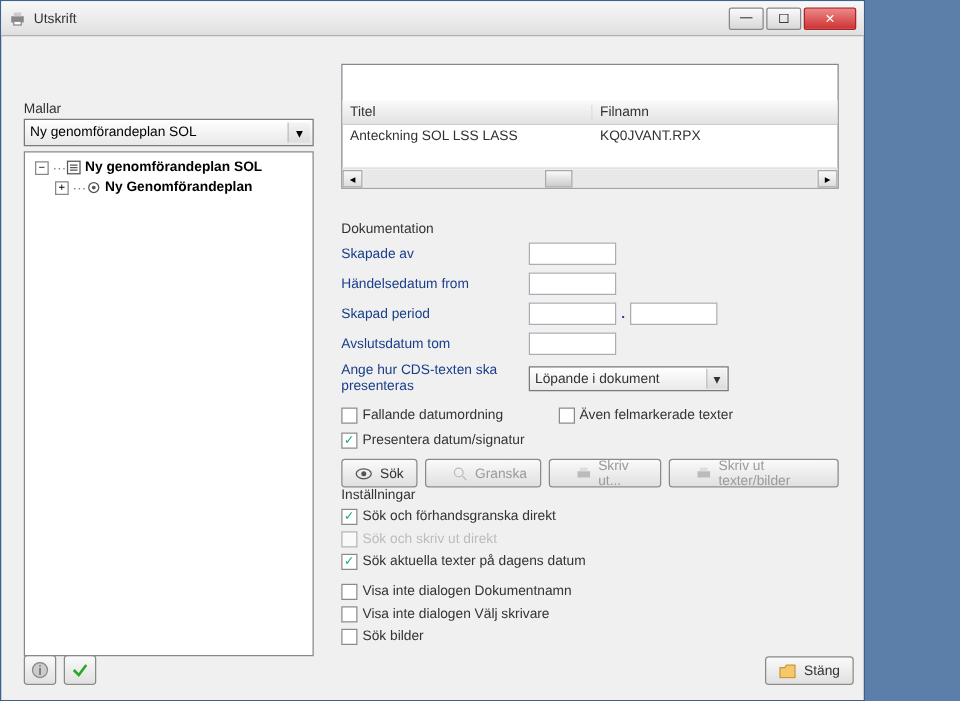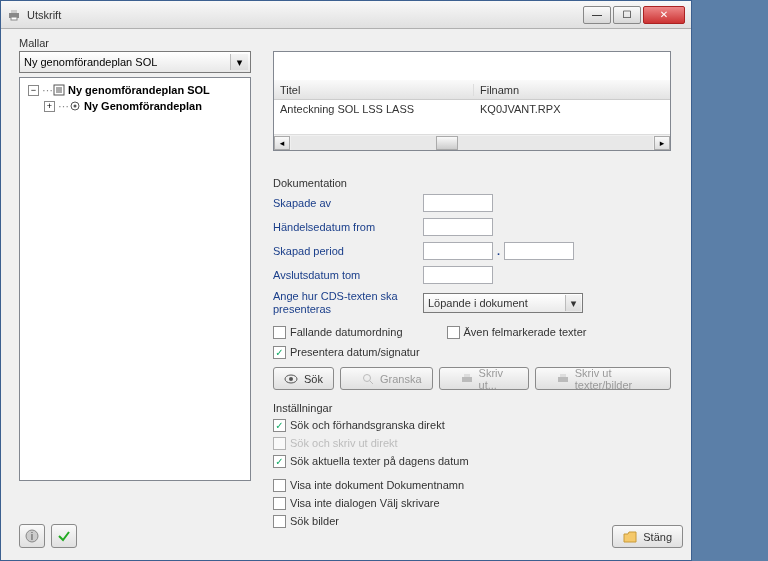--- a/index.html
+++ b/index.html
@@ -5,21 +5,21 @@
 * { box-sizing: border-box; font-family: "Segoe UI", Tahoma, sans-serif; font-size: 11px; }
 body { margin: 0; background: #5b7fa8; }
 .window { width: 692px; height: 561px; background: #f0f0f0; border: 1px solid #3c6090; position: relative; }
 .titlebar { height: 28px; background: linear-gradient(#f8f8f8, #e0e0e0); border-bottom: 1px solid #b0b0b0; display: flex; align-items: center; padding: 0 6px; }
 .titlebar .t-icon { width: 14px; height: 14px; margin-right: 6px; display: inline-flex; }
 .titlebar .t-title { flex: 1; color: #333; }
 .win-btns { display: flex; gap: 2px; }
 .win-btn { width: 28px; height: 18px; border: 1px solid #888; background: linear-gradient(#fafafa,#d8d8d8); display: flex; align-items: center; justify-content: center; border-radius: 2px; font-size: 10px; }
 .win-btn.close { background: linear-gradient(#e88,#c33); border-color: #a22; color: #fff; width: 42px; }
 .content { position: absolute; top: 28px; left: 0; right: 0; bottom: 0; padding: 8px 12px 12px 12px; }
-.mallar-label { color: #333; margin-bottom: 2px; }
+.mallar-label { color: #333; margin-bottom: 2px; margin-top: 44px; }
 .left-col { position: absolute; left: 18px; top: 8px; width: 240px; }
 .combo { width: 232px; height: 22px; border: 1px solid #7a7a7a; background: linear-gradient(#fff,#e8e8e8); display: flex; align-items: center; padding: 0 4px; position: relative; }
 .combo .arrow { position: absolute; right: 2px; top: 2px; bottom: 2px; width: 18px; background: linear-gradient(#f4f4f4,#ddd); border-left: 1px solid #bbb; display: flex; align-items: center; justify-content: center; }
 .tree { width: 232px; height: 404px; margin-top: 4px; border: 1px solid #828790; background: #fff; padding: 4px 2px; }
 .tree-row { display: flex; align-items: center; height: 16px; }
 .tree-toggle { width: 11px; height: 11px; border: 1px solid #888; font-size: 9px; line-height: 9px; text-align: center; margin-right: 3px; }
 .tree-dots { width: 10px; text-align: center; color: #888; }
 .tree-icon { width: 14px; display: inline-flex; justify-content: center; }
 .tree-text { margin-left: 2px; font-weight: bold; }
 .right-col { position: absolute; left: 272px; right: 20px; top: 22px; bottom: 12px; }
@@ -45,21 +45,21 @@
 .select { width: 160px; height: 20px; border: 1px solid #7a7a7a; background: linear-gradient(#fff,#eaeaea); display:flex;align-items:center;padding:0 4px; position:relative; color:#333;}
 .select .arrow { position:absolute; right:1px; top:1px; bottom:1px; width:16px; background:linear-gradient(#f4f4f4,#ddd); border-left:1px solid #bbb; display:flex;align-items:center;justify-content:center;}
 .chk-row { display:flex; align-items:center; height: 18px; }
 .chk { width: 13px; height: 13px; border: 1px solid #8a8a8a; background: #fff; margin-right: 4px; display:inline-flex;align-items:center;justify-content:center; font-size:10px; color:#1a6; }
 .chk.checked::after { content:"✓"; }
 .chk-label { color: #333; }
 .btn-row { display:flex; gap: 6px; margin-top: 6px; }
 .btn { height: 23px; border: 1px solid #8a8a8a; background: linear-gradient(#fafafa,#e0e0e0); border-radius: 3px; display:inline-flex; align-items:center; padding: 0 10px; gap:6px; color:#333; }
 .btn.disabled { color:#9a9a9a;padding-left:21px; }
 .btn .u { }
-.inst-section { margin-top: 12px; }
+.inst-section { }
 .inst-body { }
 .bottom-left { position:absolute; left: 18px; bottom: 12px; display:flex; gap:6px; }
 .iconbtn { width: 26px; height: 24px; border:1px solid #8a8a8a; background:linear-gradient(#fafafa,#e0e0e0); border-radius:3px; display:inline-flex;align-items:center;justify-content:center; }
 .bottom-right { position:absolute; right: 8px; bottom: 12px; }
 svg { display:block; }
 </style>
 </head>
 <body>
 
 <div class="window">
@@ -227,21 +227,21 @@
           <div class="chk-row" style="opacity:0.6">
             <span class="chk"></span>
             <span class="chk-label" style="color:#9a9a9a">Sök och skriv ut direkt</span>
           </div>
           <div class="chk-row">
             <span class="chk checked"></span>
             <span class="chk-label">Sök aktuella texter på dagens datum</span>
           </div>
           <div class="chk-row" style="margin-top:6px">
             <span class="chk"></span>
-            <span class="chk-label">Visa inte dokument Dokumentnamn</span>
+            <span class="chk-label">Visa inte dialogen Dokumentnamn</span>
           </div>
           <div class="chk-row">
             <span class="chk"></span>
             <span class="chk-label">Visa inte dialogen Välj skrivare</span>
           </div>
           <div class="chk-row">
             <span class="chk"></span>
             <span class="chk-label">Sök bilder</span>
           </div>
         </div>

